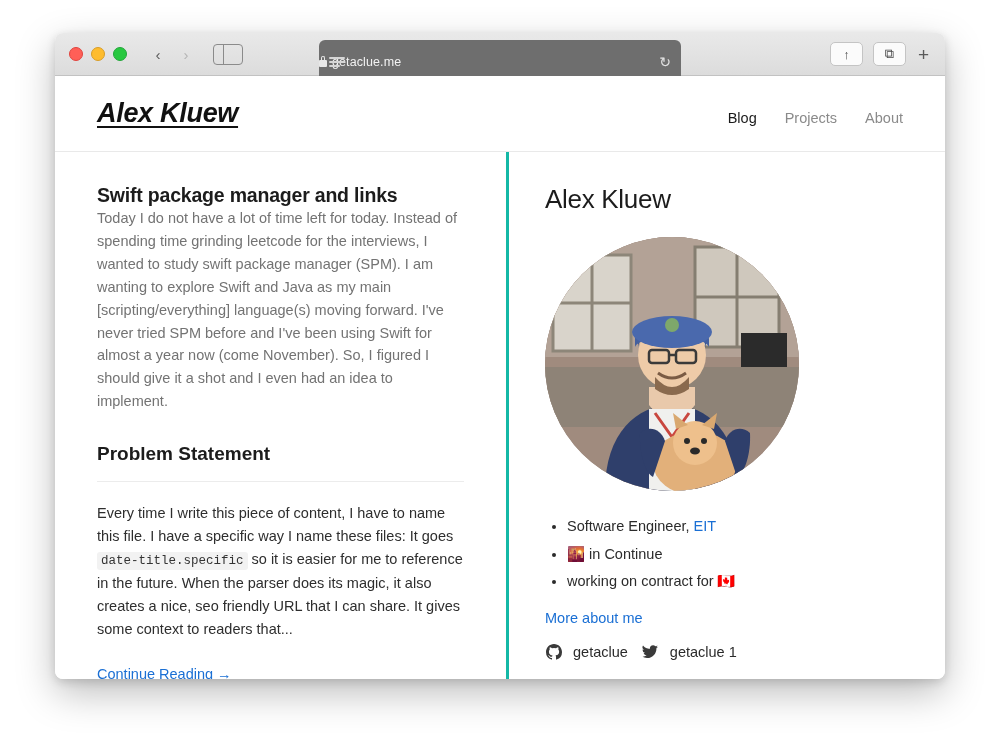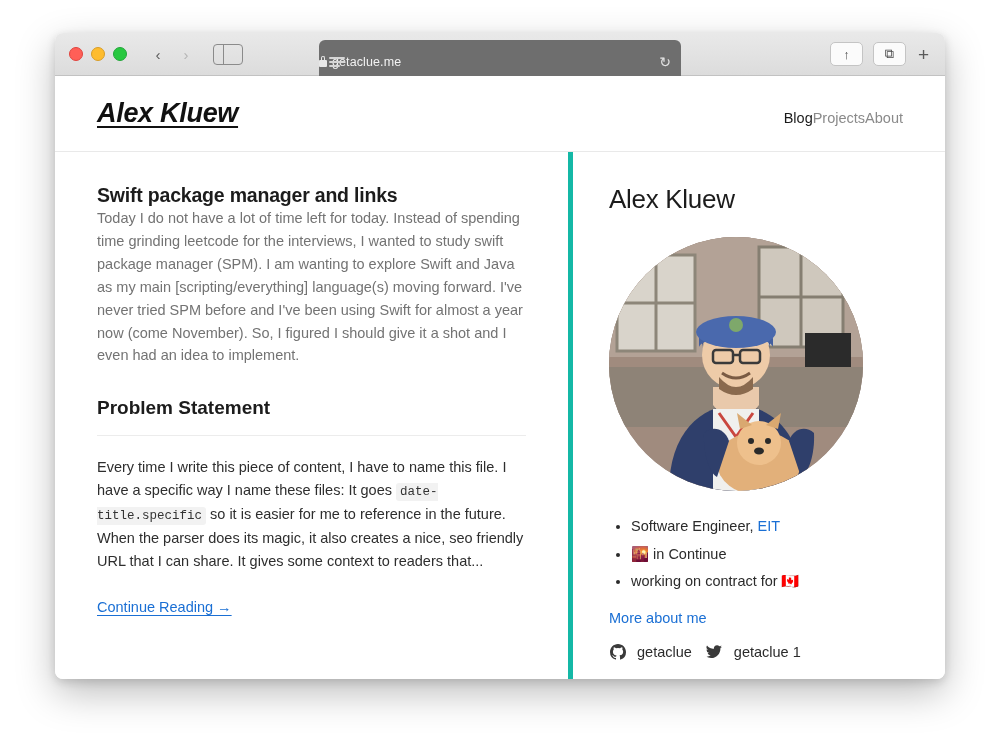--- a/index.html
+++ b/index.html
@@ -193,44 +193,45 @@
     font-weight: bold;
     font-style: italic;
     color: #111;
     text-decoration: underline;
     text-underline-offset: 4px;
     letter-spacing: -0.3px;
   }
   .site-nav {
     display: flex;
     align-items: flex-start;
+    gap: 28px;
     margin-top: 12px;
   }
   .nav-link {
     font-size: 14.5px;
     color: #8a8a8a;
   }
   .nav-link.active {
     color: #1a1a1a;
   }
 
   .divider {
     margin-top: 22px;
     height: 1px;
     background: #e9e9e9;
   }
 
   .columns {
     display: flex;
   }
   .col-main {
-    width: 518px;
+    width: 454px;
     box-sizing: border-box;
     padding: 32px 42px 0 42px;
-    border-right: 5px solid #14b8a6;
+    border-right: 3px solid #14b8a6;
     min-height: 528px;
   }
   .col-side {
     flex: 1;
     box-sizing: border-box;
     padding: 32px 0 0 36px;
   }
 
   .post-title {
     font-size: 19.5px;

